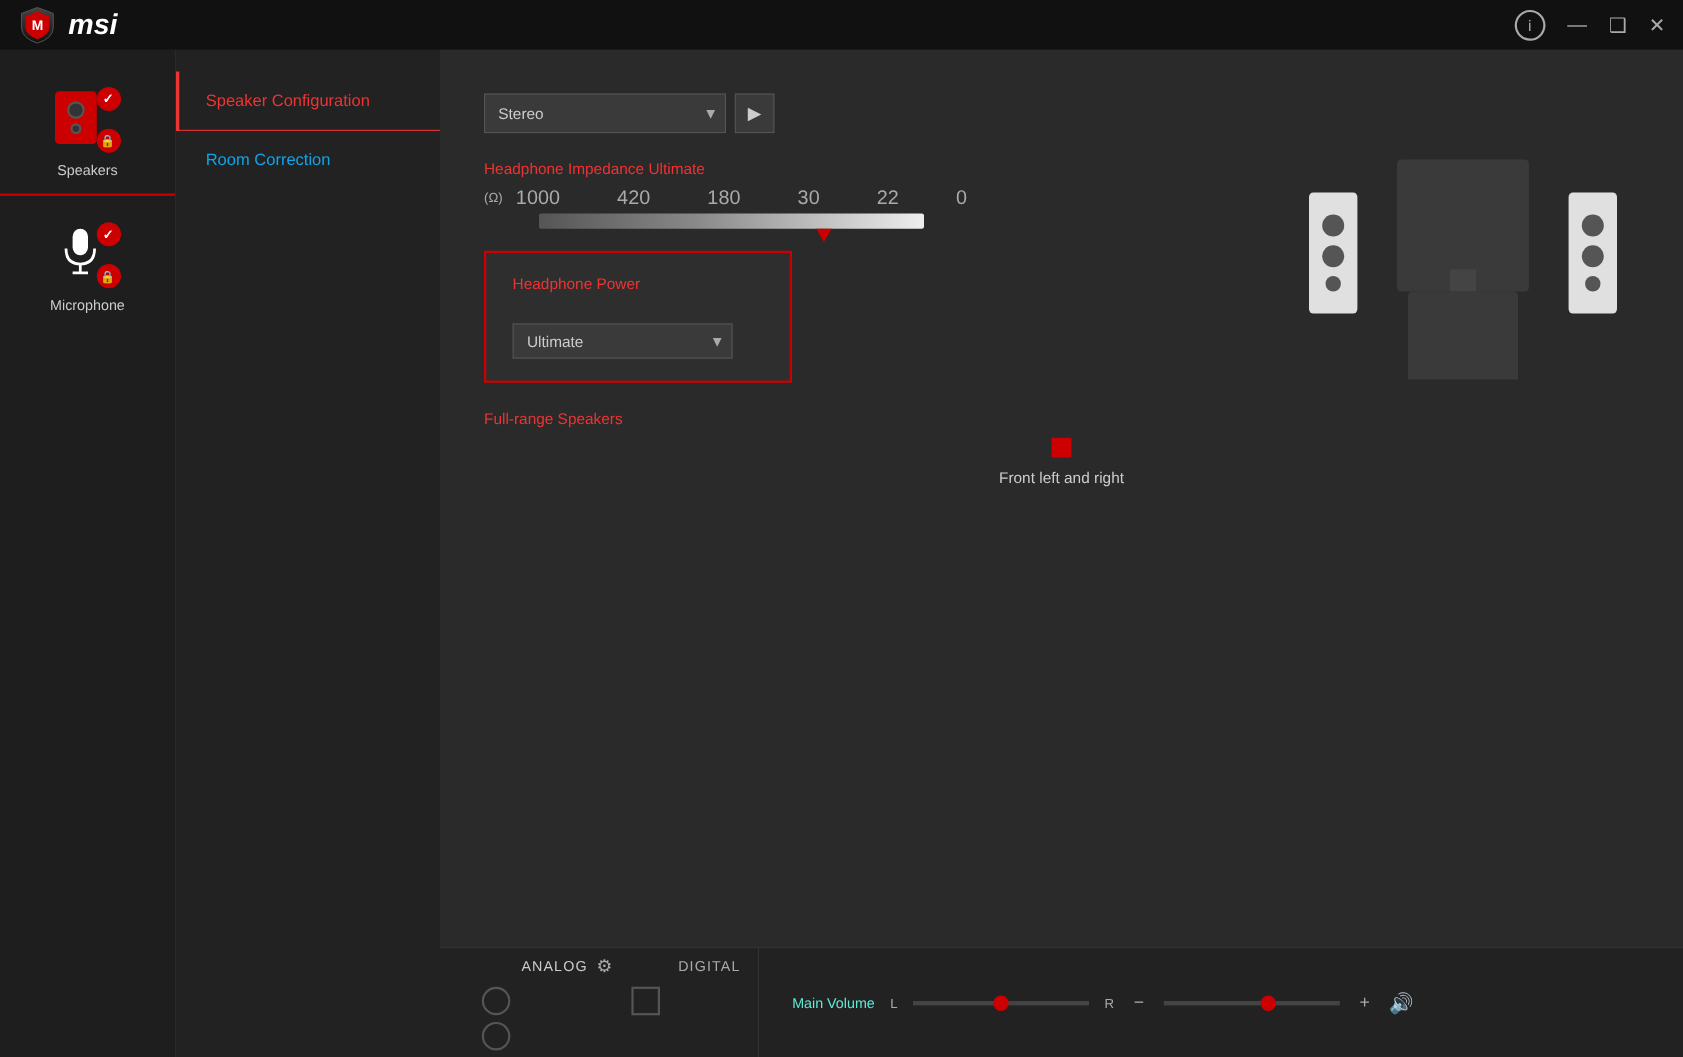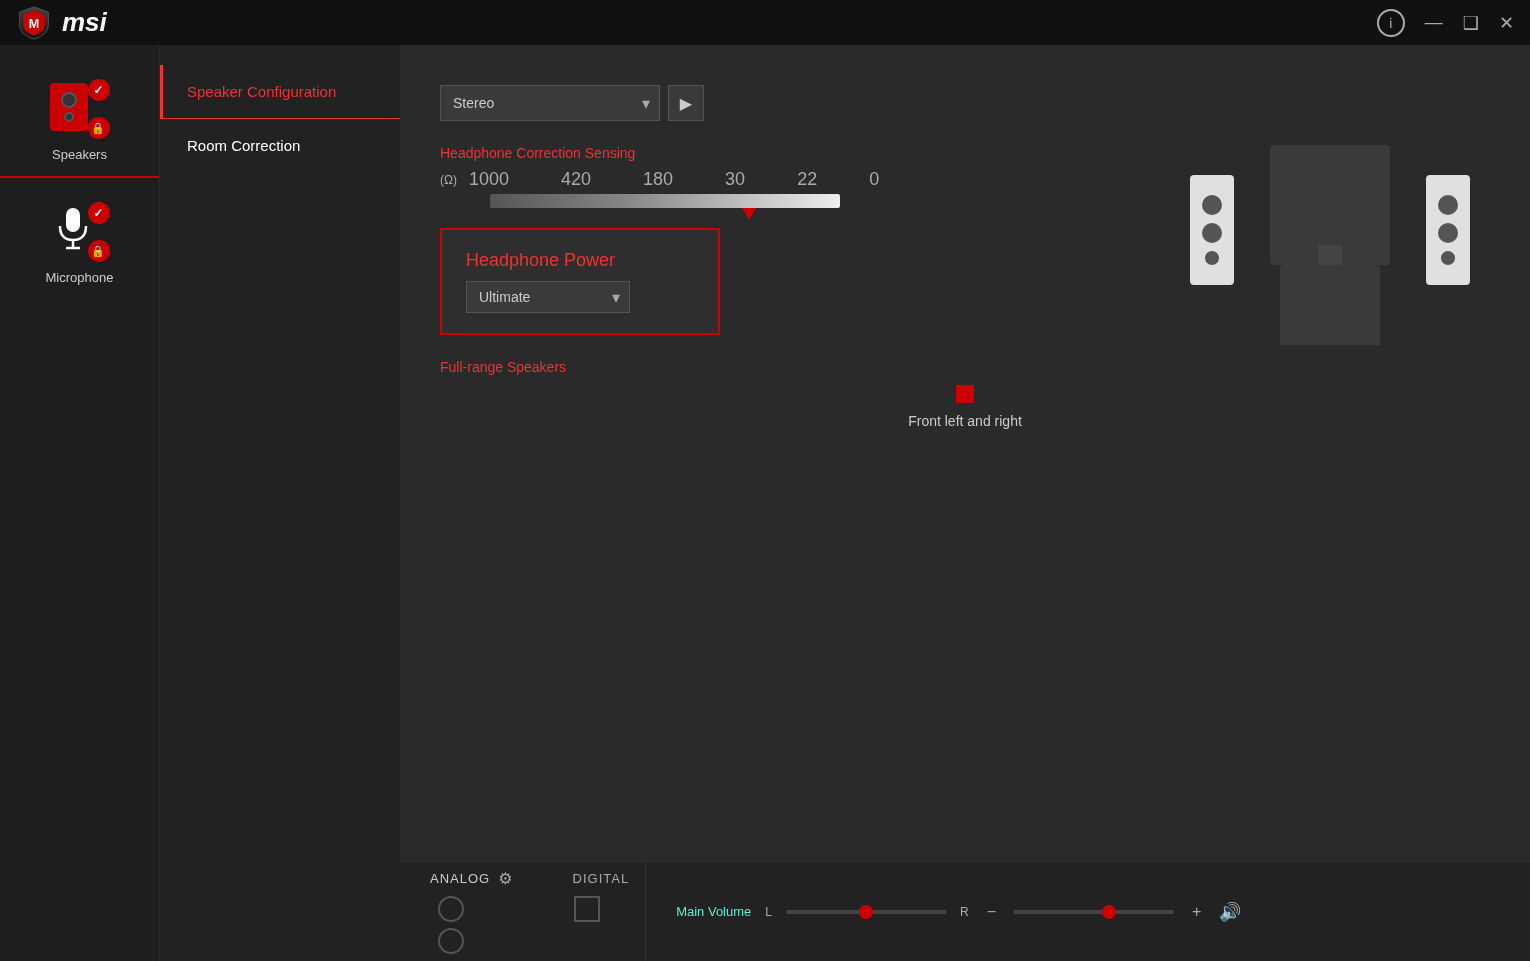--- a/index.html
+++ b/index.html
@@ -166,21 +166,21 @@
       left: 160px;
       width: 240px;
       bottom: 0;
       background: #222;
       padding-top: 20px;
     }
     .nav-item {
       padding: 18px 24px;
       font-size: 15px;
       cursor: pointer;
-      color: #ffffff;
+      color: #0ea5e9;
       border-left: 3px solid transparent;
     }
     .nav-item.active {
       color: #e33;
       border-left: 3px solid #e33;
       border-bottom: 1px solid #e33;
     }
 
     
     .main-content {
@@ -284,26 +284,26 @@
     
     .hp-power-box {
       border: 2px solid #cc0000;
       padding: 20px 24px;
       width: 280px;
       margin-bottom: 24px;
       background: #2e2e2e;
     }
     .hp-power-label {
       color: #e33;
-      font-size: 18px;
-      margin-bottom: 10px;
+      font-size: 14px;
+      margin-bottom: 28px;
     }
     .hp-power-select-wrapper {
       position: relative;
-      width: 164px;
+      width: 200px;
     }
     .hp-power-select-wrapper select {
       width: 100%;
       height: 32px;
       background: #3a3a3a;
       border: 1px solid #555;
       color: #ccc;
       padding: 0 12px;
       font-size: 14px;
       appearance: none;
@@ -558,20 +558,21 @@
       display: flex;
       flex-direction: column;
       align-items: flex-start;
     }
 
     .analog-header-row {
       display: flex;
       align-items: center;
       gap: 20px;
       margin-bottom: 8px;
+      margin-left: 44px;
     }
   </style>
 </head>
 <body>
 
 <div class="titlebar">
   <div class="titlebar-logo">
     <svg class="msi-shield" viewBox="0 0 40 40">
       <defs>
         <linearGradient id="shieldGrad" x1="0" y1="0" x2="0" y2="1">
@@ -640,21 +641,21 @@
         <option>7.1 Surround</option>
       </select>
       <span class="stereo-chevron">▾</span>
     </div>
     <div class="play-btn">
       <span>▶</span>
     </div>
   </div>
 
   <div class="impedance-section">
-    <div class="section-title-red">Headphone Correction Sensing</div>
+    <div class="section-title-red">Headphone Impedance Ultimate</div>
     <div style="display:flex; align-items:center; margin-bottom:4px;">
       <span class="impedance-unit">(Ω)</span>
       <div class="impedance-values">
         <span>1000</span>
         <span>420</span>
         <span>180</span>
         <span>30</span>
         <span>22</span>
         <span>0</span>
       </div>

